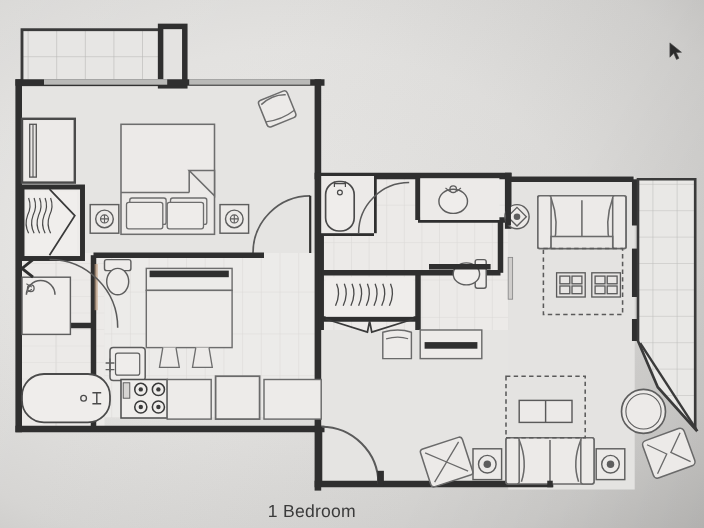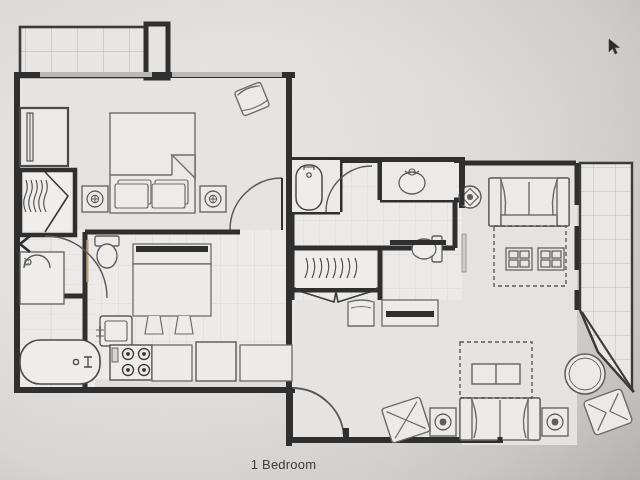--- a/index.html
+++ b/index.html
@@ -13,21 +13,21 @@
     background:
       radial-gradient(ellipse 95% 85% at 42% 45%, #e7e6e4 0%, #e2e1df 42%, #d5d4d2 72%, #c3c2c0 92%, #b8b7b5 100%);
   }
   #stage:before{
     content:"";position:absolute;inset:0;pointer-events:none;
     background:linear-gradient(118deg, rgba(255,255,255,0.10) 0%, rgba(255,255,255,0.02) 32%, rgba(0,0,0,0.03) 68%, rgba(0,0,0,0.10) 100%);
   }
   svg#plan{position:absolute;left:0;top:0;}
   .caption{
     position:absolute;left:0;top:457px;width:567px;text-align:center;
-    font-size:13px;color:#3b3b3b;letter-spacing:.2px;
+    font-size:16px;color:#3b3b3b;letter-spacing:.2px;
   }
   .cursor{position:absolute;left:608px;top:38px;width:14px;height:18px;}
 </style>
 </head>
 <body>
 
 <div id="stage">
 
   <svg id="plan" width="640" height="480" viewBox="0 0 640 480">
     <defs>

